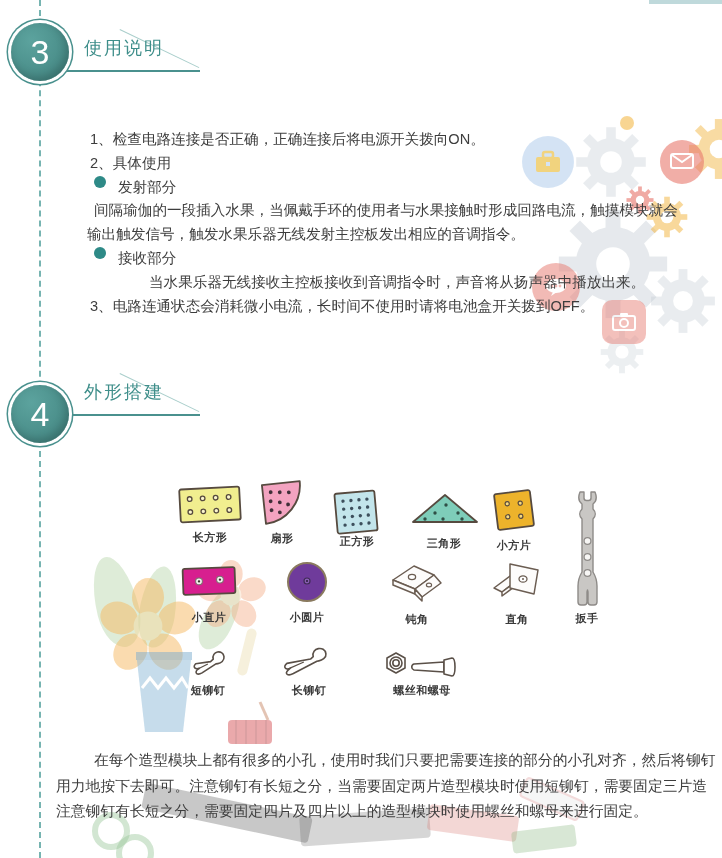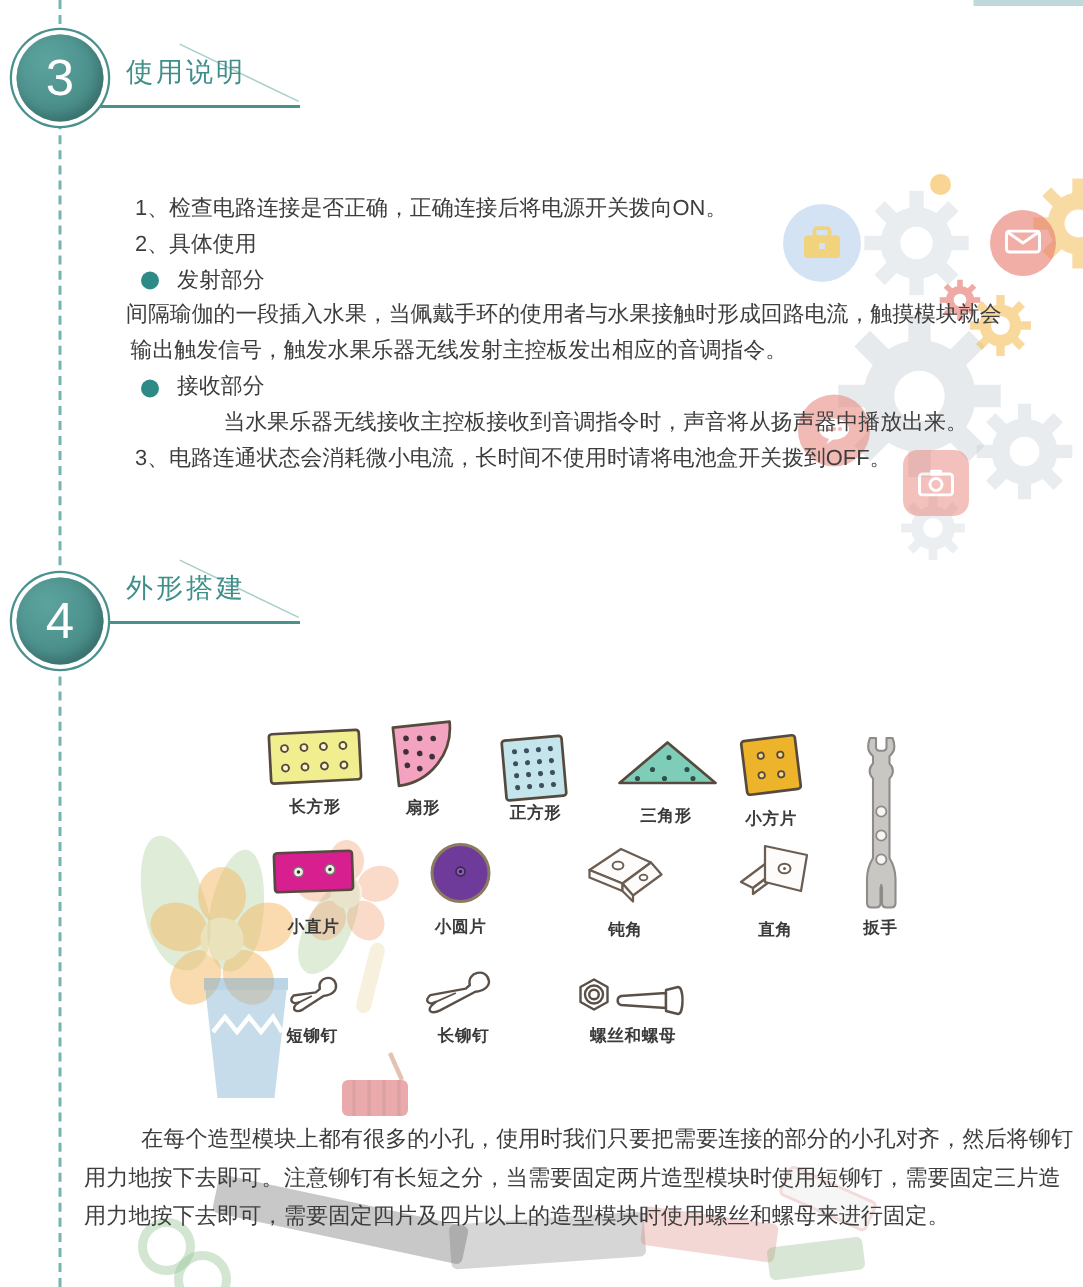--- a/index.html
+++ b/index.html
@@ -16,21 +16,21 @@
   .banner{position:absolute;width:140px;height:45px;background:#fff;z-index:4;
       clip-path:polygon(0 0,76% 0,100% 87%,100% 100%,0 100%);
       filter:drop-shadow(3px 3px 3px rgba(70,120,115,.35));}
   .banner .accent{position:absolute;left:60px;top:2px;width:88px;height:1px;background:#a9cecb;
       transform-origin:left top;transform:rotate(25.7deg);}
   .banner .bbar{position:absolute;left:0;bottom:0;width:100%;height:2px;background:#4a918e;}
   .banner .btitle{position:absolute;left:24px;top:0;line-height:43px;font-size:18px;letter-spacing:2px;color:#3e8e8a;}
   
   .s3lines{position:absolute;left:50px;top:128px;z-index:6;font-size:14.6px;color:#3d3d3d;}
   .s3lines .ln{height:23.8px;line-height:23.8px;white-space:nowrap;margin-left:40px;}
-  .bullet-ln{display:flex;align-items:center;}
+  .bullet-ln{display:flex;align-items:flex-start;}
   .dot{width:12px;height:12px;border-radius:50%;background:#2e8a87;margin-right:12px;flex:0 0 auto;}
   
   .part{position:absolute;z-index:6;}
   .plabel{position:absolute;z-index:6;font-size:11px;font-weight:bold;color:#3a3a3a;text-align:center;letter-spacing:.5px;}
   .s4para{position:absolute;left:56px;top:737px;z-index:6;font-size:14.8px;color:#3d3d3d;margin-top:11px;}
   .s4para .pl{height:25.6px;line-height:25.6px;white-space:nowrap;}
   .s4para .pl.first{padding-left:38px;}
   
   .decor{position:absolute;inset:0;z-index:1;pointer-events:none;}
   .gear{position:absolute;}
@@ -182,21 +182,21 @@
     <div class="btitle">使用说明</div>
   </div>
 
   <div class="s3lines">
     <div class="ln">1、检查电路连接是否正确，正确连接后将电源开关拨向ON。</div>
     <div class="ln">2、具体使用</div>
     <div class="ln bullet-ln" style="margin-left:44px">
       <span class="dot"></span>
       <span>发射部分</span>
     </div>
-    <div class="ln" style="margin-left:34px">间隔瑜伽的一段插入水果，当佩戴手环的使用者与水果接触时形成回路电流，触摸模块就会</div>
+    <div class="ln" style="margin-left:44px">间隔瑜伽的一段插入水果，当佩戴手环的使用者与水果接触时形成回路电流，触摸模块就会</div>
     <div class="ln" style="margin-left:37px">输出触发信号，触发水果乐器无线发射主控板发出相应的音调指令。</div>
     <div class="ln bullet-ln" style="margin-left:44px">
       <span class="dot"></span>
       <span>接收部分</span>
     </div>
     <div class="ln" style="margin-left:99px">当水果乐器无线接收主控板接收到音调指令时，声音将从扬声器中播放出来。</div>
     <div class="ln">3、电路连通状态会消耗微小电流，长时间不使用时请将电池盒开关拨到OFF。</div>
   </div>
 
   <div class="num-circle" style="left:11px;top:385px">
@@ -369,16 +369,16 @@
       <circle cx="12" cy="13" r="3.2"></circle>
       <path d="M30 14 C27 15 27 19 30 20 L60 22 L60 12 Z"></path>
       <path d="M60 10 L68 8 C72 8 72 26 68 26 L60 24 Z"></path>
     </g>
   </svg>
   <div class="plabel" style="left:382px;top:683px;width:80px">螺丝和螺母</div>
 
   <div class="s4para">
     <div class="pl first">在每个造型模块上都有很多的小孔，使用时我们只要把需要连接的部分的小孔对齐，然后将铆钉</div>
     <div class="pl">用力地按下去即可。注意铆钉有长短之分，当需要固定两片造型模块时使用短铆钉，需要固定三片造</div>
-    <div class="pl">用力地按下去即可，需要固定四片及四片以上的造型模块时使用螺丝和螺母来进行固定。</div>
+    <div class="pl">注意铆钉有长短之分，需要固定四片及四片以上的造型模块时使用螺丝和螺母来进行固定。</div>
   </div>
 
 </div>
 
 </body></html>

